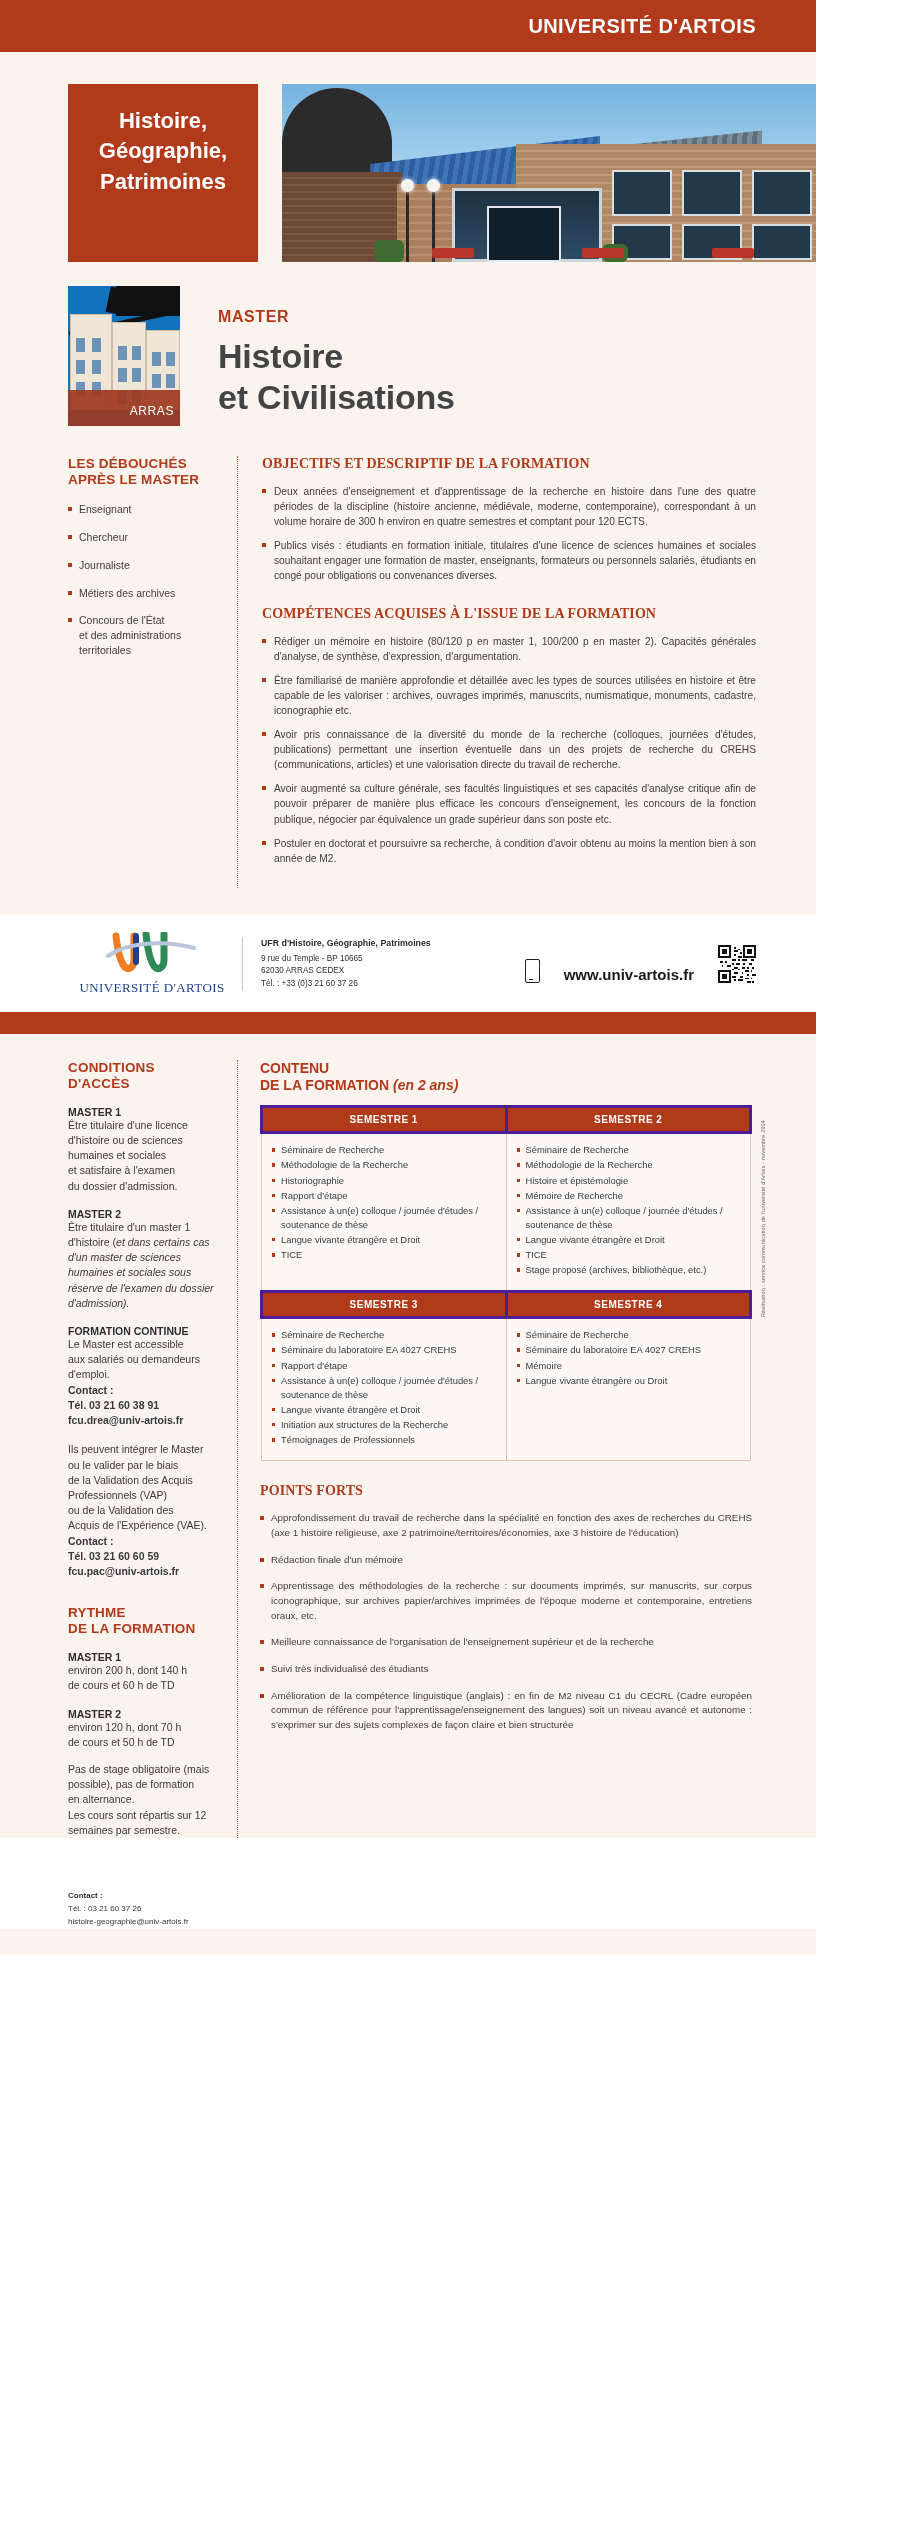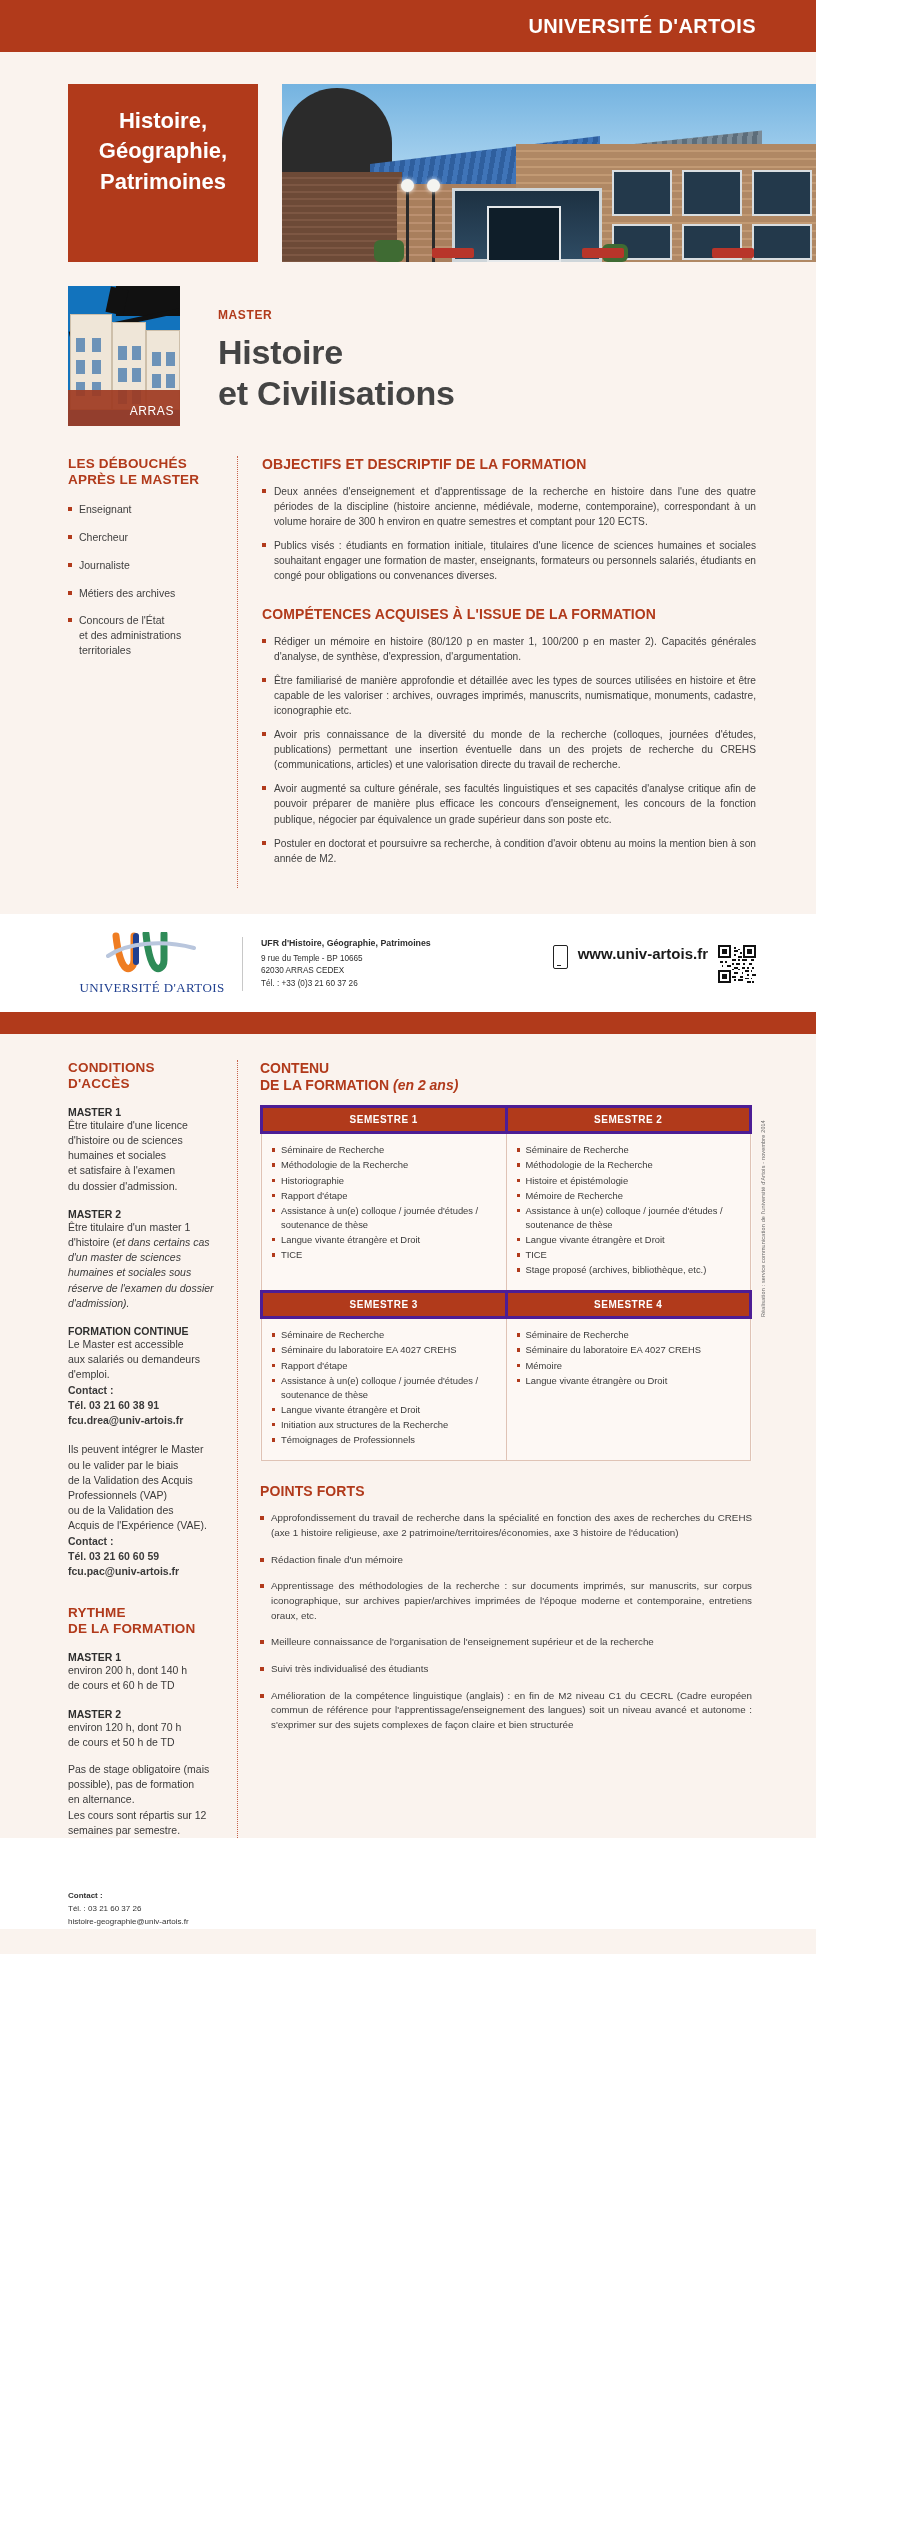--- a/index.html
+++ b/index.html
@@ -136,21 +136,21 @@
   }
   .arras-photo .gwin{position:absolute;background:#6d93b8;}
   .arras-photo .redband{
     position:absolute;left:0;right:0;bottom:0;height:36px;background:#9e3a21;opacity:.92;
   }
   .arras-photo .arras-label{
     position:absolute;right:6px;bottom:8px;color:#fff;font-size:12px;letter-spacing:.6px;
   }
   .title-text{padding-left:38px;padding-top:22px;}
   .kicker{
-    color:#b13a1b;font-size:12px;font-weight:bold;letter-spacing:.6px;margin-bottom:10px;
+    color:#b13a1b;font-size:16px;font-weight:bold;letter-spacing:.6px;margin-bottom:10px;
   }
   .maintitle{
     color:#444;font-size:34px;font-weight:bold;line-height:1.2;letter-spacing:-.2px;
   }
 
   .cols{
     display:flex;
     padding:30px 60px 0 68px;
   }
   .leftcol{
@@ -169,41 +169,41 @@
     position:relative;padding-left:11px;font-size:10.5px;line-height:1.42;color:#3e3e3e;
   }
   ul.bul li:before{
     content:"";position:absolute;left:0;top:5px;width:4px;height:4px;background:#b13a1b;
   }
   .body-sect{margin-bottom:22px;}
   .body-sect ul.bul li{
     font-size:10.2px;line-height:1.48;margin-bottom:9px;text-align:justify;padding-left:12px;
   }
   .sect-title{
-    color:#b13a1b;font-size:14px;font-weight:bold;letter-spacing:.1px;margin-bottom:12px;
+    color:#b13a1b;font-size:14px;font-weight:bold;letter-spacing:.1px;margin-bottom:12px;font-family:Liberation Serif, serif;
   }
 
   
   .logostrip{
     background:#ffffff;
     margin-top:26px;
     padding:18px 60px 16px 68px;
     display:flex;align-items:center;
   }
   .logo-uda{width:168px;flex:0 0 auto;text-align:center;}
   .logo-mark{height:44px;position:relative;width:92px;margin:0 auto 4px;}
   .logo-word{
     color:#1f3f8f;font-family:"Liberation Serif",serif;font-size:13px;letter-spacing:.4px;
   }
   .addr{
     border-left:1px solid #c8c8c8;padding-left:18px;margin-left:6px;
     font-size:8.2px;line-height:1.55;color:#2d2d2d;
   }
   .addr .a1{font-weight:bold;font-size:8.8px;margin-bottom:2px;}
-  .webzone{margin-left:auto;display:flex;align-items:flex-start;gap:10px;}
+  .webzone{margin-left:auto;display:flex;align-items:flex-end;gap:24px;}
   .webzone .url{font-size:15px;font-weight:bold;color:#1a1a1a;}
   .phoneicon{
     width:13px;height:22px;border:1.6px solid #222;border-radius:2px;position:relative;
   }
   .phoneicon:after{
     content:"";position:absolute;left:3.5px;bottom:1.5px;width:4px;height:1.4px;background:#222;
   }
   .qr{width:38px;height:38px;}
 
   .divider-red{height:22px;background:#b13a1b;}

